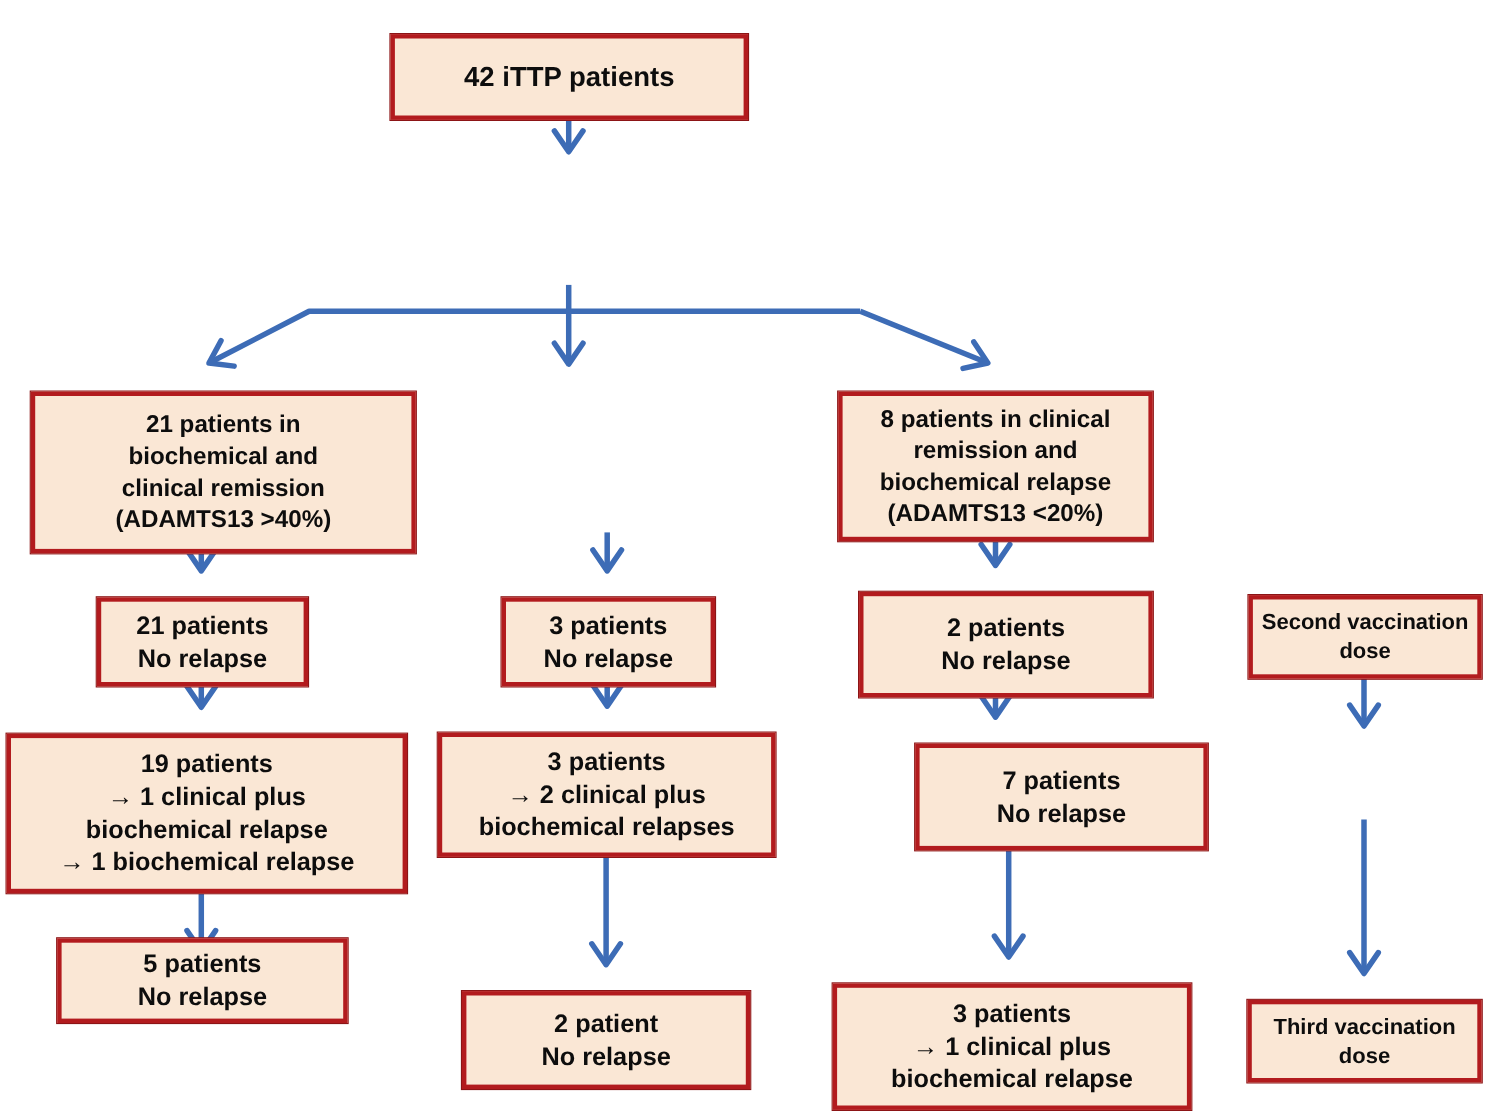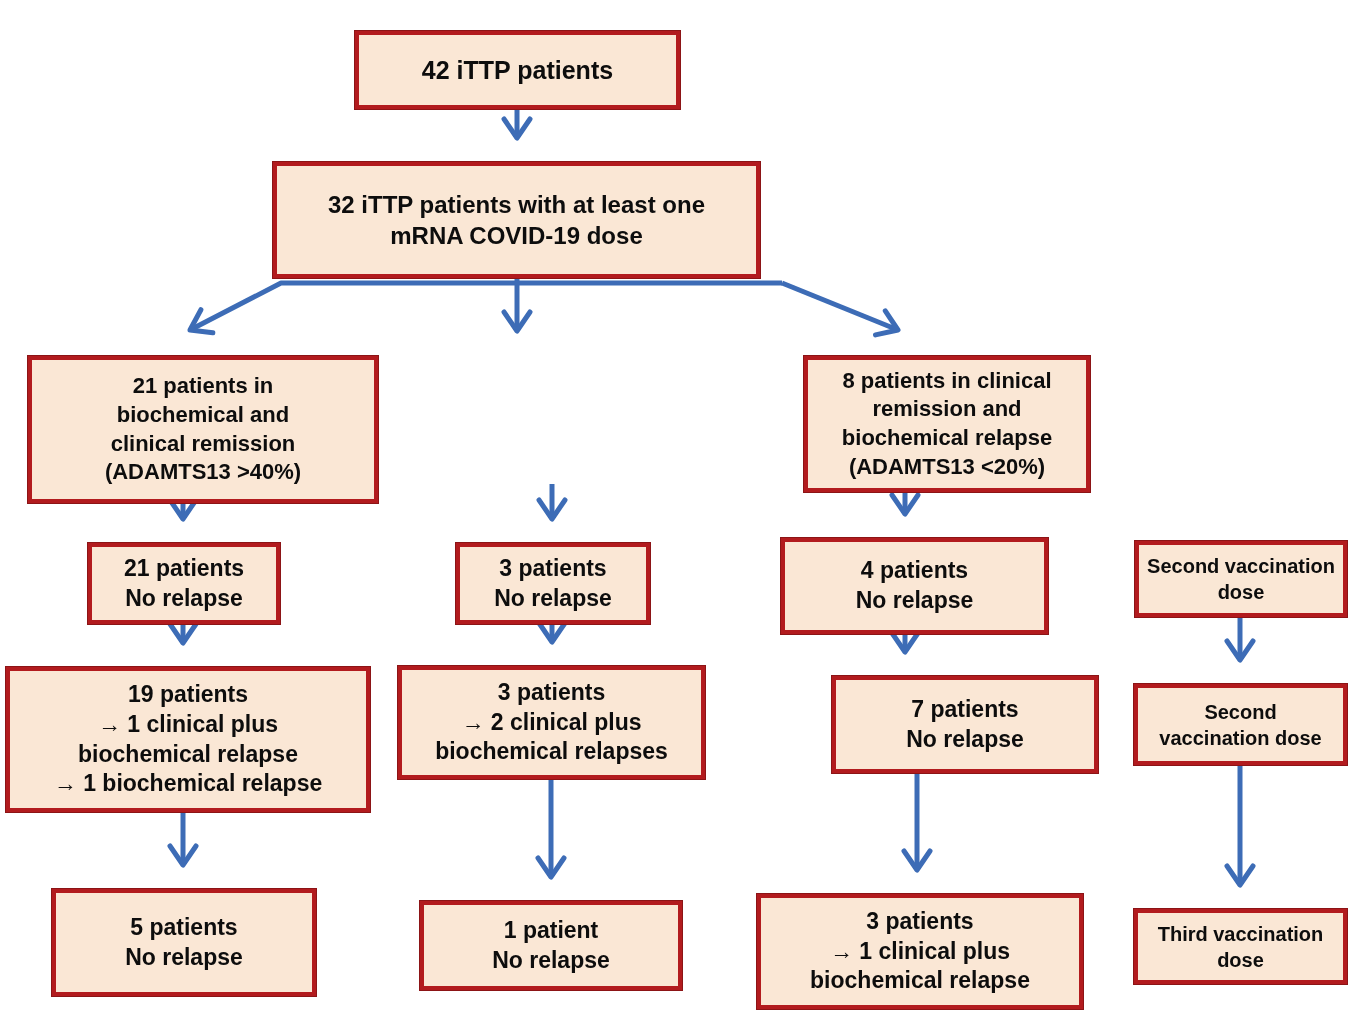--- a/index.html
+++ b/index.html
@@ -59,56 +59,52 @@
     <path d="M551 760 L551 877" marker-end="url(#ah)"></path>
     <path d="M905 473 L905 514" marker-end="url(#ah)"></path>
     <path d="M905 615 L905 652" marker-end="url(#ah)"></path>
     <path d="M917 754 L917 870" marker-end="url(#ah)"></path>
     <path d="M1240 598 L1240 660" marker-end="url(#ah)"></path>
     <path d="M1240 745 L1240 885" marker-end="url(#ah)"></path>
   </svg>
 
   <div class="box" style="left:355px;top:14px;width:325px;height:78px;font-size:25px">42 iTTP patients</div>
 
-  <div class="box" style="left:273px;top:145px;width:487px;height:116px;font-size:24px">32 iTTP patients with at least one
-mRNA COVID-19 dose</div>
 
   <div class="box" style="left:28px;top:339px;width:350px;height:147px;font-size:22px">21 patients in
 biochemical and
 clinical remission
 (ADAMTS13 &gt;40%)</div>
   <div class="box" style="left:88px;top:526px;width:192px;height:81px;font-size:23px">21 patients
 No relapse</div>
   <div class="box" style="left:6px;top:650px;width:364px;height:145px;font-size:23px">19 patients
 → 1 clinical plus
 biochemical relapse
 → 1 biochemical relapse</div>
-  <div class="box" style="left:52px;top:872px;width:264px;height:107px;font-size:23px">5 patients
+  <div class="box" style="left:52px;top:836px;width:264px;height:77px;font-size:23px">5 patients
 No relapse</div>
 
   <div class="box" style="left:456px;top:526px;width:194px;height:81px;font-size:23px">3 patients
 No relapse</div>
   <div class="box" style="left:398px;top:649px;width:307px;height:113px;font-size:23px">3 patients
 → 2 clinical plus
 biochemical relapses</div>
-  <div class="box" style="left:420px;top:884px;width:262px;height:89px;font-size:23px">1 patient
+  <div class="box" style="left:420px;top:884px;width:262px;height:89px;font-size:23px">2 patient
 No relapse</div>
 
-  <div class="box" style="left:804px;top:339px;width:286px;height:136px;font-size:22px">8 patients in clinical
+  <div class="box" style="left:762px;top:339px;width:286px;height:136px;font-size:22px">8 patients in clinical
 remission and
 biochemical relapse
 (ADAMTS13 &lt;20%)</div>
-  <div class="box" style="left:781px;top:521px;width:267px;height:96px;font-size:23px">4 patients
+  <div class="box" style="left:781px;top:521px;width:267px;height:96px;font-size:23px">2 patients
 No relapse</div>
   <div class="box" style="left:832px;top:659px;width:266px;height:97px;font-size:23px">7 patients
 No relapse</div>
   <div class="box" style="left:757px;top:877px;width:326px;height:115px;font-size:23px">3 patients
 → 1 clinical plus
 biochemical relapse</div>
 
   <div class="box" style="left:1135px;top:524px;width:212px;height:76px;font-size:20px">Second vaccination
 dose</div>
-  <div class="box" style="left:1134px;top:667px;width:213px;height:81px;font-size:20px">Second
-vaccination dose</div>
   <div class="box" style="left:1134px;top:892px;width:213px;height:75px;font-size:20px">Third vaccination
 dose</div>
 
 </div>
 
 </body></html>

